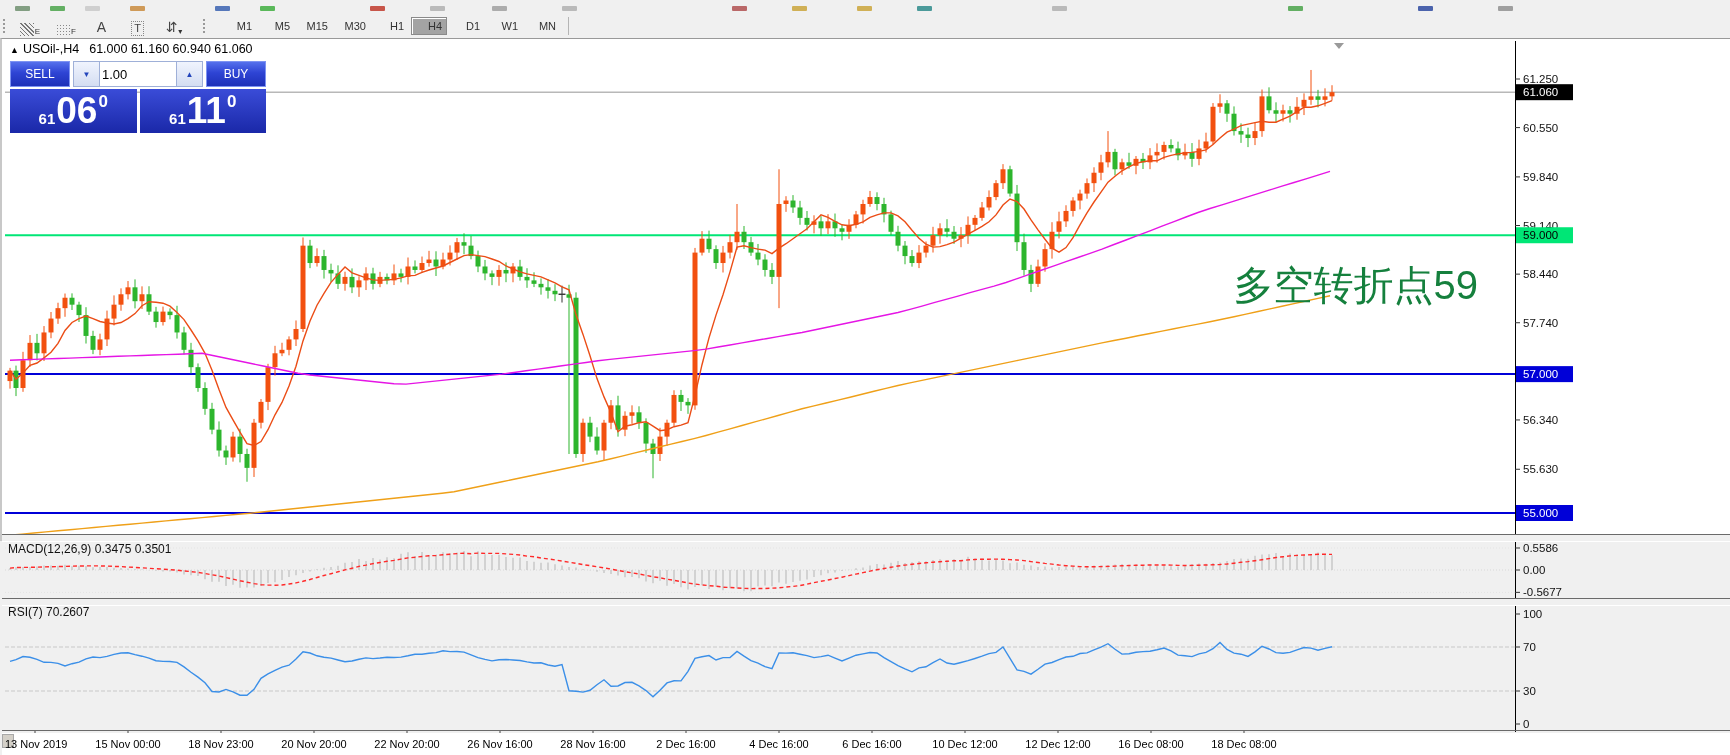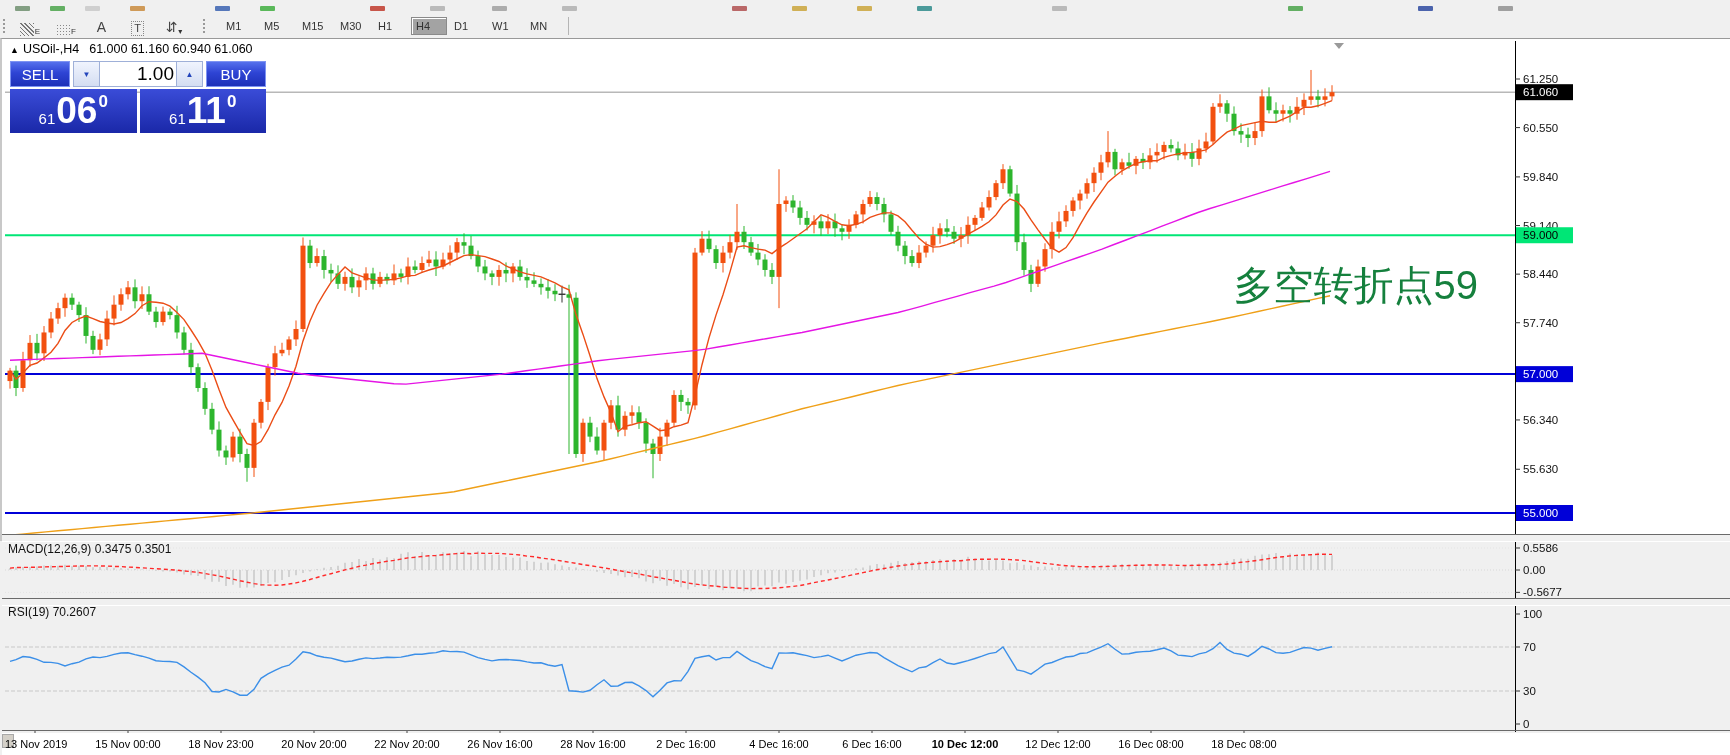--- a/index.html
+++ b/index.html
@@ -9,40 +9,40 @@
   .frag{position:absolute;top:6px;width:15px;height:5px;border-radius:1px;opacity:.85;}
   .tb2{position:absolute;left:0;top:13px;width:1730px;height:25px;background:#f0f0f0;display:flex;align-items:center;}
   .handle{width:4px;height:16px;margin:0 6px 0 2px;background-image:radial-gradient(#9a9a9a 35%,transparent 40%);background-size:4px 4px;}
   .tbi{width:26px;height:20px;margin:0 5px;display:flex;align-items:flex-end;justify-content:center;font-size:13px;color:#444;position:relative;cursor:default;}
   .tbi .g{font-size:14px;line-height:18px;}
   .tbi .sub{font-size:8px;color:#333;margin-left:1px;}
   .tbi.hatch .g{background:repeating-linear-gradient(45deg,#777 0 1px,transparent 1px 3px);width:14px;height:13px;}
   .tbi.dots .g{background:radial-gradient(#888 28%,transparent 34%);background-size:3px 3px;width:14px;height:12px;}
   .tbi.tbox .g{border:1px dotted #888;padding:0 2px;font-size:11px;line-height:13px;}
   .tfs{display:flex;align-items:center;margin-left:8px;}
-  .tf{min-width:26px;padding:2px 4px;margin:12px 1px;text-align:left;font-size:11px;color:#333;border:1px solid transparent;cursor:default;}
+  .tf{min-width:26px;padding:2px 4px;margin:12px 1px;text-align:right;font-size:11px;color:#333;border:1px solid transparent;cursor:default;}
   .tf.active{border:1px solid #8a8a8a;background:#a3a3a3;box-shadow:inset 1px 1px 0 #fff;}
   .vsep{width:1px;height:18px;background:#b5b5b5;margin:0 6px;}
   
   .win{position:absolute;left:0;top:38px;width:1730px;height:503px;background:#fff;border-top:1px solid #999;border-left:2px solid #c8c8c8;box-sizing:border-box;}
   svg#cv{position:absolute;left:0;top:0;}
   .ctitle{position:absolute;left:8px;top:3px;font-size:12.5px;color:#000;z-index:5;}
   .ctitle .tri{font-size:9px;margin-right:4px;}
   .ctitle .ohlc{margin-left:10px;}
   
   .tpanel{position:absolute;left:8px;top:22px;width:256px;z-index:6;}
   .trow1{display:flex;height:26px;}
-  .btn-trade{flex:0 0 58px;background:linear-gradient(#5570ec,#2e44d4 45%,#1e30b8);border:1px solid #7d93f2;color:#fff;font-size:15px;display:flex;align-items:center;justify-content:center;cursor:pointer;}
+  .btn-trade{flex:0 0 58px;background:linear-gradient(#5570ec,#2e44d4 45%,#1e30b8);border:1px solid #7d93f2;color:#fff;font-size:12px;display:flex;align-items:center;justify-content:center;cursor:pointer;}
   .spin{flex:1;display:flex;margin:0 3px;}
   .spin .sbtn{width:25px;background:linear-gradient(#f0f4fe,#d4ddf2);border:1px solid #9fb0d8;color:#2244bb;font-size:8px;display:flex;align-items:center;justify-content:center;cursor:pointer;}
-  .spin input{flex:1;width:60px;border:1px solid #9fb0d8;border-left:none;border-right:none;font-size:19px;text-align:right;font-family:"Liberation Sans",sans-serif;}
+  .spin input{flex:1;width:60px;border:1px solid #9fb0d8;border-left:none;border-right:none;font-size:13px;text-align:left;font-family:"Liberation Sans",sans-serif;}
   .trow2{display:flex;margin-top:2px;height:44px;}
   .pbox{flex:1;background:linear-gradient(#3a4cd8,#1a28a8);color:#fff;display:flex;align-items:center;justify-content:center;}
   .pbox+.pbox{margin-left:3px;}
-  .pb-base{font-size:15px;font-weight:normal;align-self:flex-end;margin-bottom:6px;}
+  .pb-base{font-size:15px;font-weight:bold;align-self:flex-end;margin-bottom:6px;}
   .pb-pips{font-size:37px;font-weight:bold;line-height:40px;margin:0 1px;}
   .pb-sup{font-size:17px;font-weight:bold;align-self:flex-start;margin-top:3px;}
   
   .anno{position:absolute;right:252px;top:219px;font-size:40px;color:#15803d;z-index:4;white-space:nowrap;}
   
   .ihead{position:absolute;left:6px;font-size:12px;color:#111;z-index:4;}
   
   .taxis{position:absolute;left:0;top:694px;width:1730px;height:23px;background:#fff;z-index:3;}
   .tlabel{position:absolute;top:5px;font-size:11px;color:#000;transform:translateX(-50%);white-space:nowrap;}
   .grip{position:absolute;left:0;top:1px;width:10px;height:12px;background:#d4d0c8;border:1px solid #a8a8a8;}
@@ -810,37 +810,37 @@
       </svg>
 
     <div class="anno">多空转折点59</div>
 
     <div class="ihead" style="top:503px;">
       <span>MACD(12,26,9)</span>
       <span>0.3475</span>
       <span>0.3501</span>
     </div>
     <div class="ihead" style="top:566px;">
-      <span>RSI(19)</span>
+      <span>RSI(7)</span>
       <span>70.2607</span>
     </div>
 
     <div class="marker" style="left:1332px;top:4px;"></div>
 
     <div class="taxis" id="taxis">
       <div class="grip"></div>
     <div class="tlabel" style="left: 3px; transform: none;">13 Nov 2019</div>
         <div class="tlabel" style="left: 126px;">15 Nov 00:00</div>
         <div class="tlabel" style="left: 219px;">18 Nov 23:00</div>
         <div class="tlabel" style="left: 312px;">20 Nov 20:00</div>
         <div class="tlabel" style="left: 405px;">22 Nov 20:00</div>
         <div class="tlabel" style="left: 498px;">26 Nov 16:00</div>
         <div class="tlabel" style="left: 591px;">28 Nov 16:00</div>
         <div class="tlabel" style="left: 684px;">2 Dec 16:00</div>
         <div class="tlabel" style="left: 777px;">4 Dec 16:00</div>
         <div class="tlabel" style="left: 870px;">6 Dec 16:00</div>
-        <div class="tlabel" style="left: 963px; font-weight: bold;">10 Dec 12:00</div>
+        <div class="tlabel" style="left: 963px;">10 Dec 12:00</div>
         <div class="tlabel" style="left: 1056px;">12 Dec 12:00</div>
         <div class="tlabel" style="left: 1149px;">16 Dec 08:00</div>
         <div class="tlabel" style="left: 1242px;">18 Dec 08:00</div>
       </div>
   </div>
 </div>
 
 </body></html>

